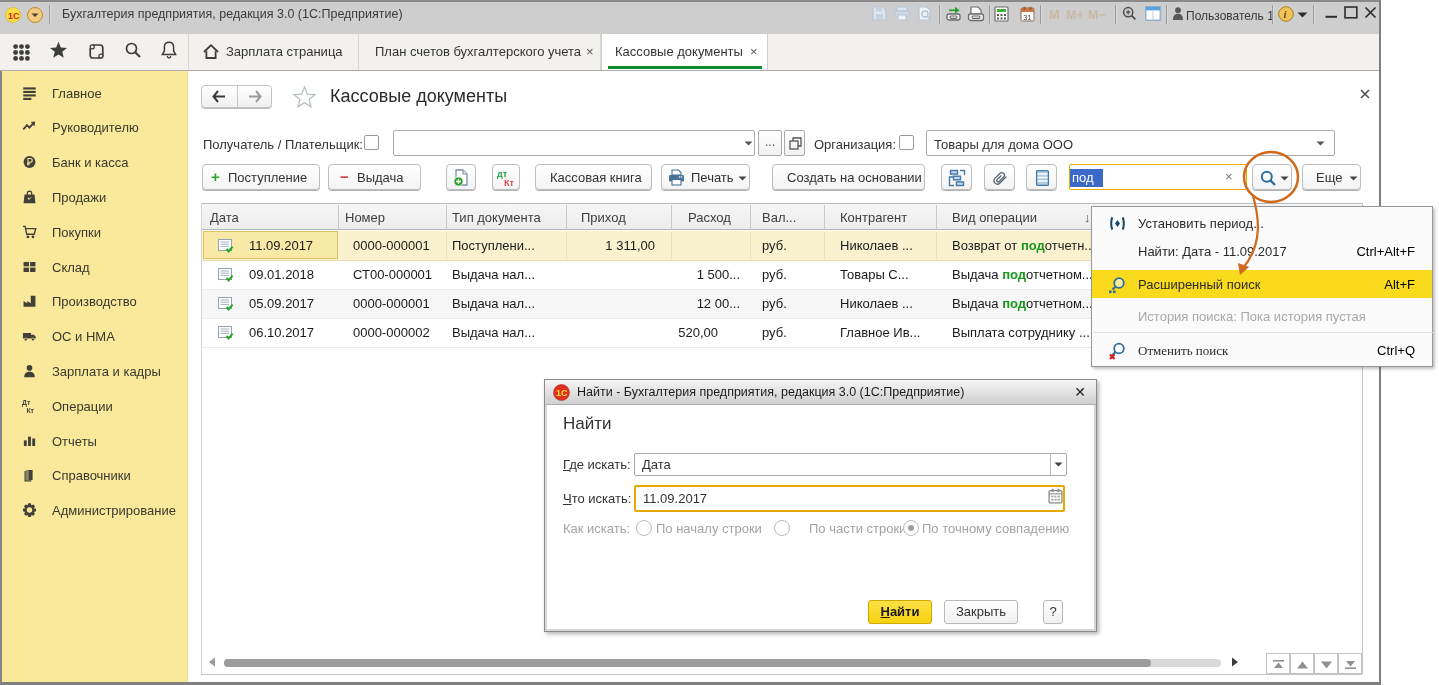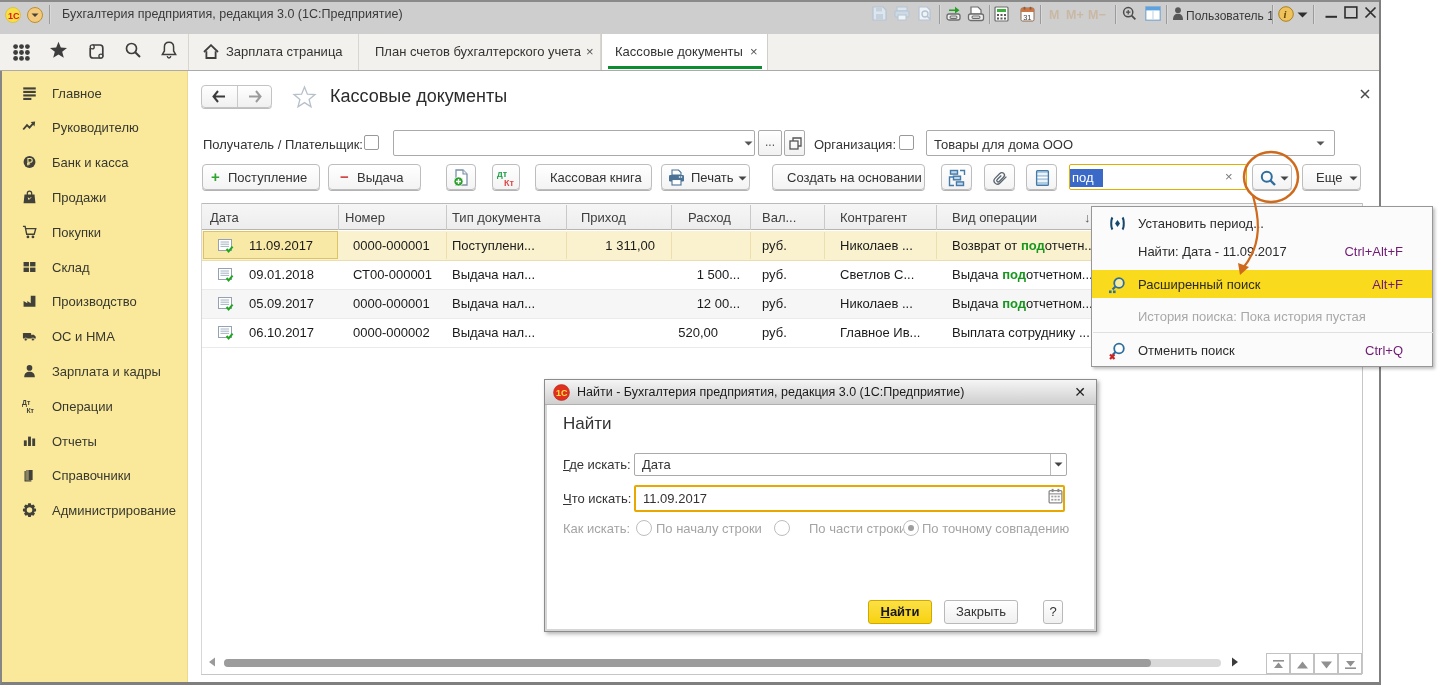--- a/index.html
+++ b/index.html
@@ -52,21 +52,21 @@
 .rsep { position:absolute; left:13px; width:1161px; height:1px; background:#ebebeb; }
 .gr { color:#18971f; font-weight:bold; }
 
 #vline-l { position:absolute; left:13px; top:132px; width:1px; height:471px; background:#d7d7d7; }
 #vline-r { position:absolute; left:1174px; top:132px; width:1px; height:471px; background:#c6c6c6; }
 #hline-b { position:absolute; left:13px; top:603px; width:1161px; height:1px; background:#c6c6c6; }
 .navbox { position:absolute; top:582px; width:24px; height:21px; border:1px solid #c2c2c2; background:#fff; }
 
 #menu { position:absolute; left:1091px; top:206px; width:342px; height:161px; background:#fbfbfb; border:1px solid #979797; box-shadow:2px 2px 3px rgba(0,0,0,0.25); }
 .mi { position:absolute; left:0; width:340px; font-size:13px; color:#2b2b2b; white-space:nowrap; }
-.mi .sc { position:absolute; right:29px; color:#701a75;text-align:right; }
+.mi .sc { position:absolute; right:17px; color:#000000;text-align:right; }
 #mihl { position:absolute; left:0; top:63px; width:340px; height:28px; background:#fada1c; }
 
 #dialog { position:absolute; left:544px; top:379px; width:553px; height:253px; background:#fff; border:1px solid #8c8c8c; box-shadow:2px 2px 4px rgba(0,0,0,0.3); }
 #dlgtitle { position:absolute; left:0; top:0; width:551px; height:25px; background:linear-gradient(#f5f5f5,#cfcfcf); border-bottom:1px solid #b0b0b0; }
 #dlgtitle .t { position:absolute; left:32px; top:5px; font-size:12.5px; color:#1a1a1a; }
 #dlgbody { position:absolute; left:0; top:25px; width:551px; height:226px; background:#fff; border:2px solid #d6d6d6; border-top:none; }
 .dlbl { position:absolute; font-size:13px; color:#333; }
 .dgray { color:#a4a4a4; }
 .radio { position:absolute; width:16px; height:16px; border:1px solid #bdbdbd; border-radius:50%; background:#fff; }
 </style>
@@ -502,21 +502,21 @@
     <svg class="abs rowicon" style="left:17px; top:8px;" width="16" height="15" viewBox="0 0 16 15">
         <rect x="0.5" y="0.5" width="13" height="11" fill="#fff" stroke="#93a2b4" stroke-width="1"></rect>
         <path d="M2.5 3 H11 M2.5 5.2 H11 M2.5 7.4 H11" stroke="#a4b2c2" stroke-width="1" fill="none"></path>
         <path d="M8.6 10 L10.6 12.4 L14.6 7.6" stroke="#1fa81f" stroke-width="2" fill="none"></path>
       </svg>
     <div class="rtxt" style="left:48px;">09.01.2018</div>
     <div class="rtxt" style="left:152px;">СТ00-000001</div>
     <div class="rtxt" style="left:251px;">Выдача нал...</div>
     <div class="rtxt" style="left:470px; width:69px; text-align:right;">1 500...</div>
     <div class="rtxt" style="left:561px;">руб.</div>
-    <div class="rtxt" style="left:639px;">Светлов С...</div>
+    <div class="rtxt" style="left:639px;">Товары С...</div>
     <div class="rtxt" style="left:751px;">Выдача <span class="gr">под</span>отчетном...</div>
   </div>
   <div class="row" style="top:218px; background:#f6f6f6;">
     <svg class="abs rowicon" style="left:17px; top:8px;" width="16" height="15" viewBox="0 0 16 15">
         <rect x="0.5" y="0.5" width="13" height="11" fill="#fff" stroke="#93a2b4" stroke-width="1"></rect>
         <path d="M2.5 3 H11 M2.5 5.2 H11 M2.5 7.4 H11" stroke="#a4b2c2" stroke-width="1" fill="none"></path>
         <path d="M8.6 10 L10.6 12.4 L14.6 7.6" stroke="#1fa81f" stroke-width="2" fill="none"></path>
       </svg>
     <div class="rtxt" style="left:48px;">05.09.2017</div>
     <div class="rtxt" style="left:152px;">0000-000001</div>
@@ -598,21 +598,21 @@
   <svg class="abs" style="left:16px; top:135px;" width="19" height="18" viewBox="0 0 19 18">
       <circle cx="11" cy="6.5" r="4.8" fill="#fff" stroke="#2e6e9e" stroke-width="1.8"></circle>
       <path d="M7.5 10 L4.5 13" stroke="#2e6e9e" stroke-width="2.2"></path>
       <path d="M2 12.5 L6.5 17 M6.5 12.5 L2 17" stroke="#cc2222" stroke-width="2.2"></path>
     </svg>
   <div class="mi" style="top:9px;"><span style="margin-left:46px;">Установить период...</span></div>
   <div class="mi" style="top:37px;"><span style="margin-left:46px;">Найти: Дата - 11.09.2017</span><span class="sc">Ctrl+Alt+F</span></div>
   <div class="mi" style="top:70px;"><span style="margin-left:46px;">Расширенный поиск</span><span class="sc">Alt+F</span></div>
   <div class="mi" style="top:102px; color:#a8a8a8;"><span style="margin-left:46px;">История поиска: Пока история пустая</span></div>
   <div class="abs" style="left:1px; top:125px; width:340px; height:1px; background:#e0e0e0;"></div>
-  <div class="mi" style="top:136px;"><span style="margin-left:46px;">Отменить поиск</span><span class="sc">Ctrl+Q</span></div>
+  <div class="mi" style="top:136px;"><span style="margin-left:46px;font-family:Liberation Serif, serif;">Отменить поиск</span><span class="sc">Ctrl+Q</span></div>
 </div>
 
 <div id="dialog">
   <div id="dlgtitle">
     <svg class="abs" style="left:8px; top:4px;" width="17" height="17" viewBox="0 0 17 17">
       <circle cx="8.5" cy="8.5" r="8" fill="#e03020" stroke="#a02010" stroke-width="0.5"></circle>
       <text x="3" y="12" font-size="9" font-weight="bold" fill="#ffe040" font-family="Liberation Sans">1С</text>
     </svg>
     <div class="t">Найти - Бухгалтерия предприятия, редакция 3.0  (1С:Предприятие)</div>
     <div class="abs" style="right:10px; top:4px; font-size:14px; color:#222;">✕</div>

